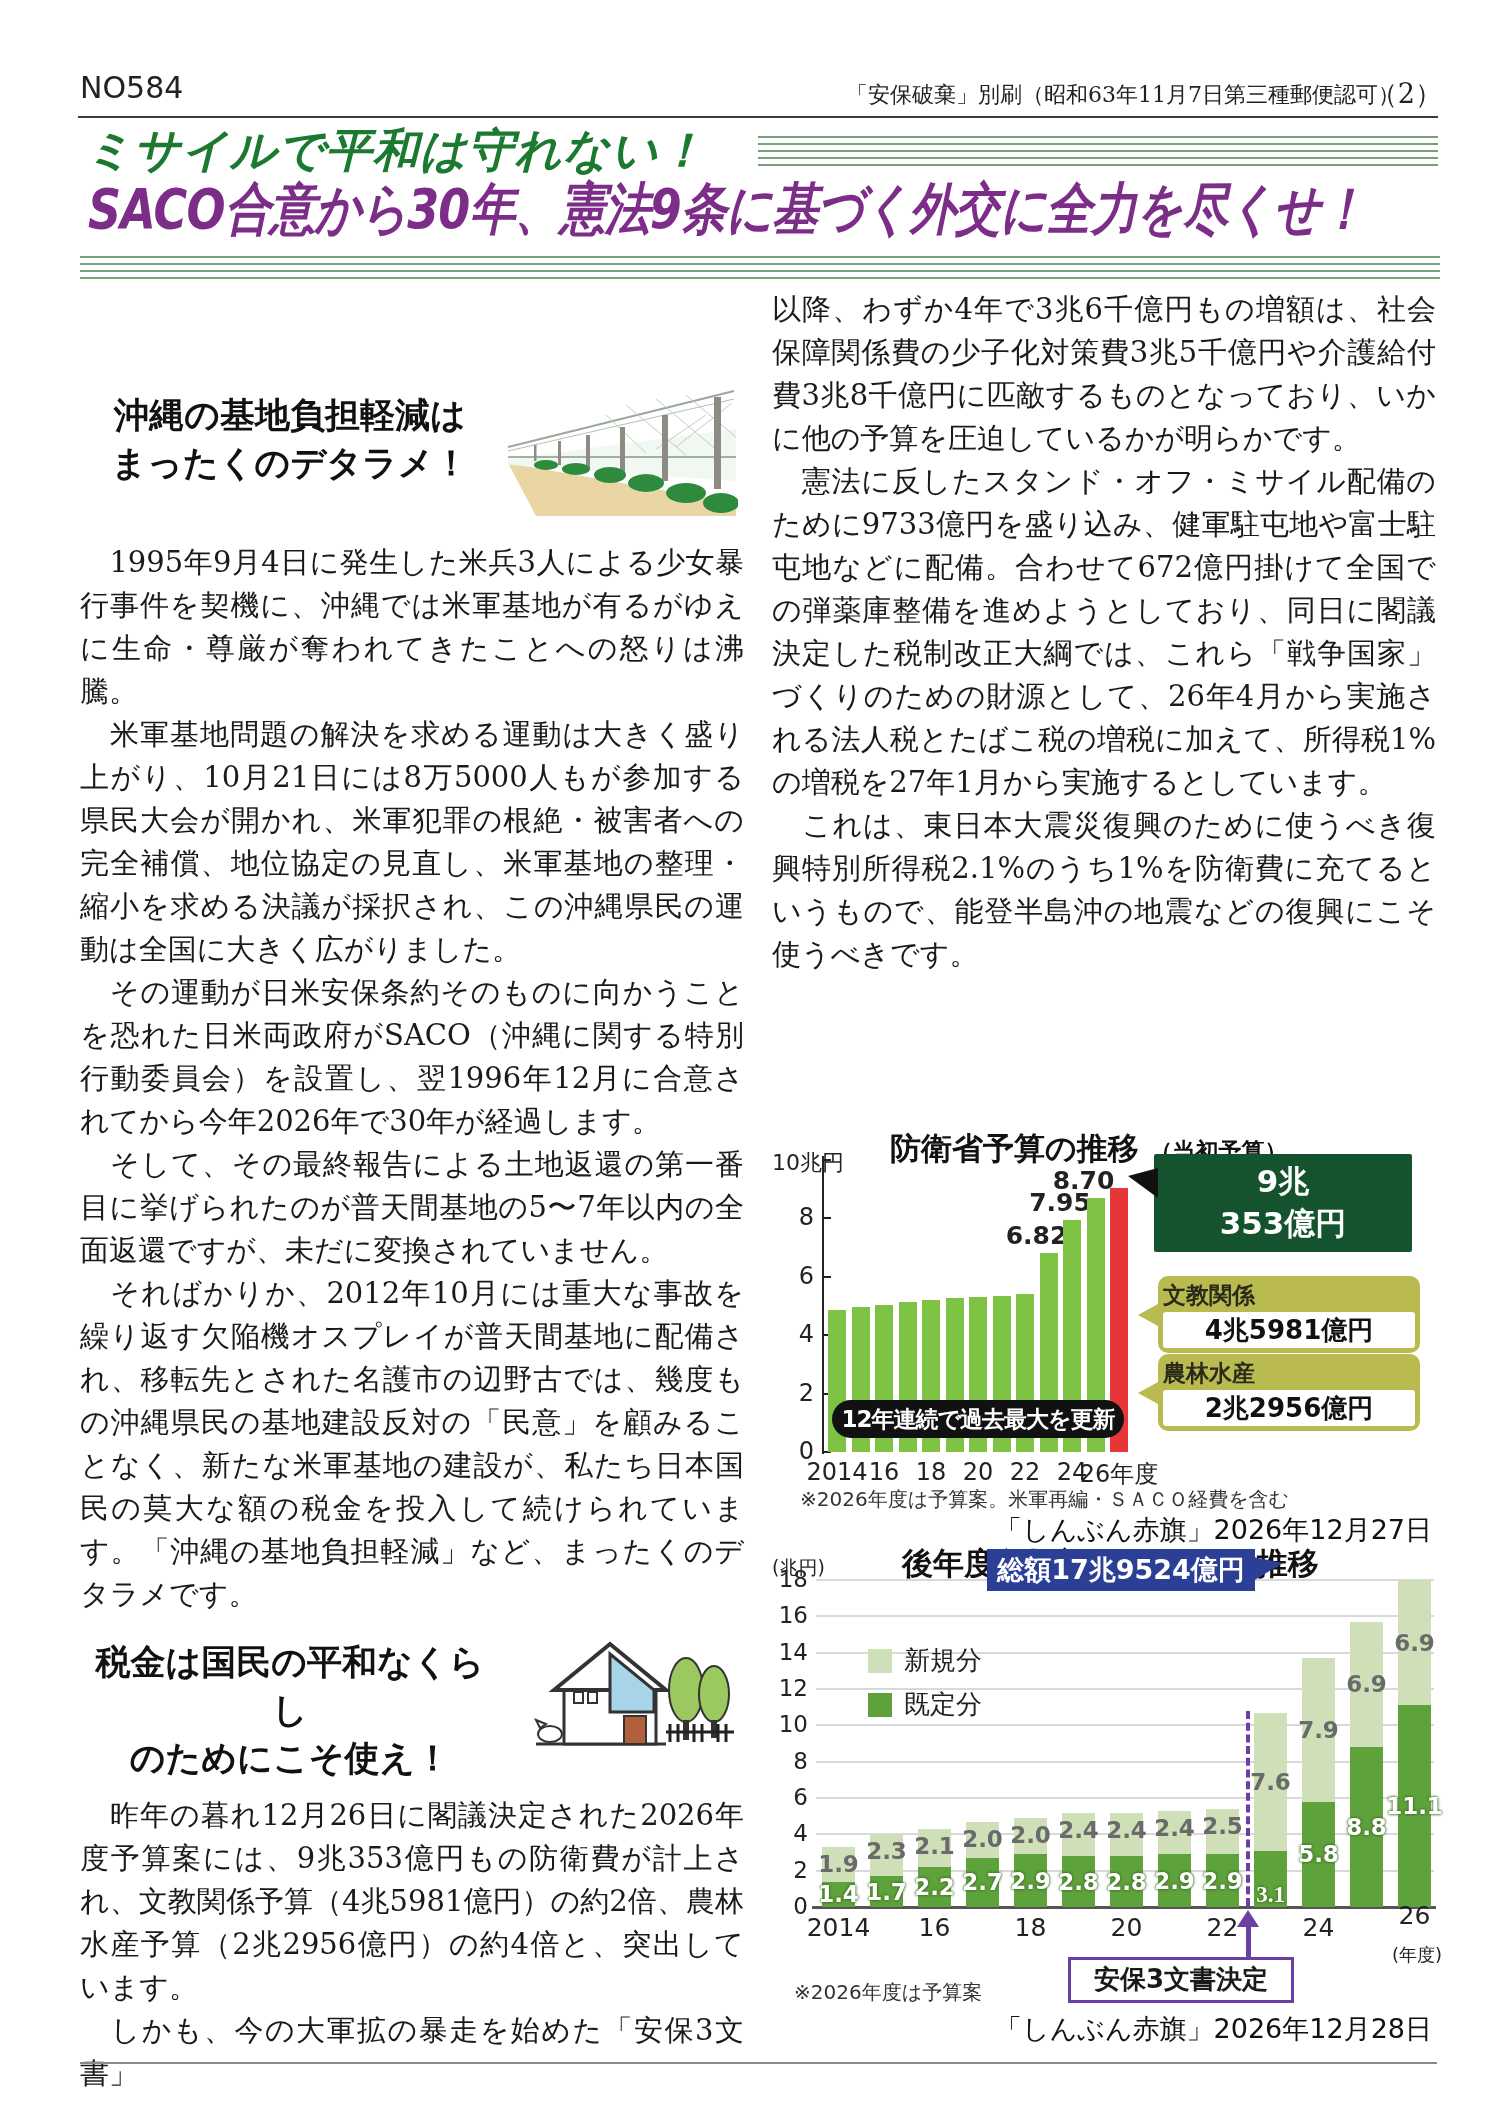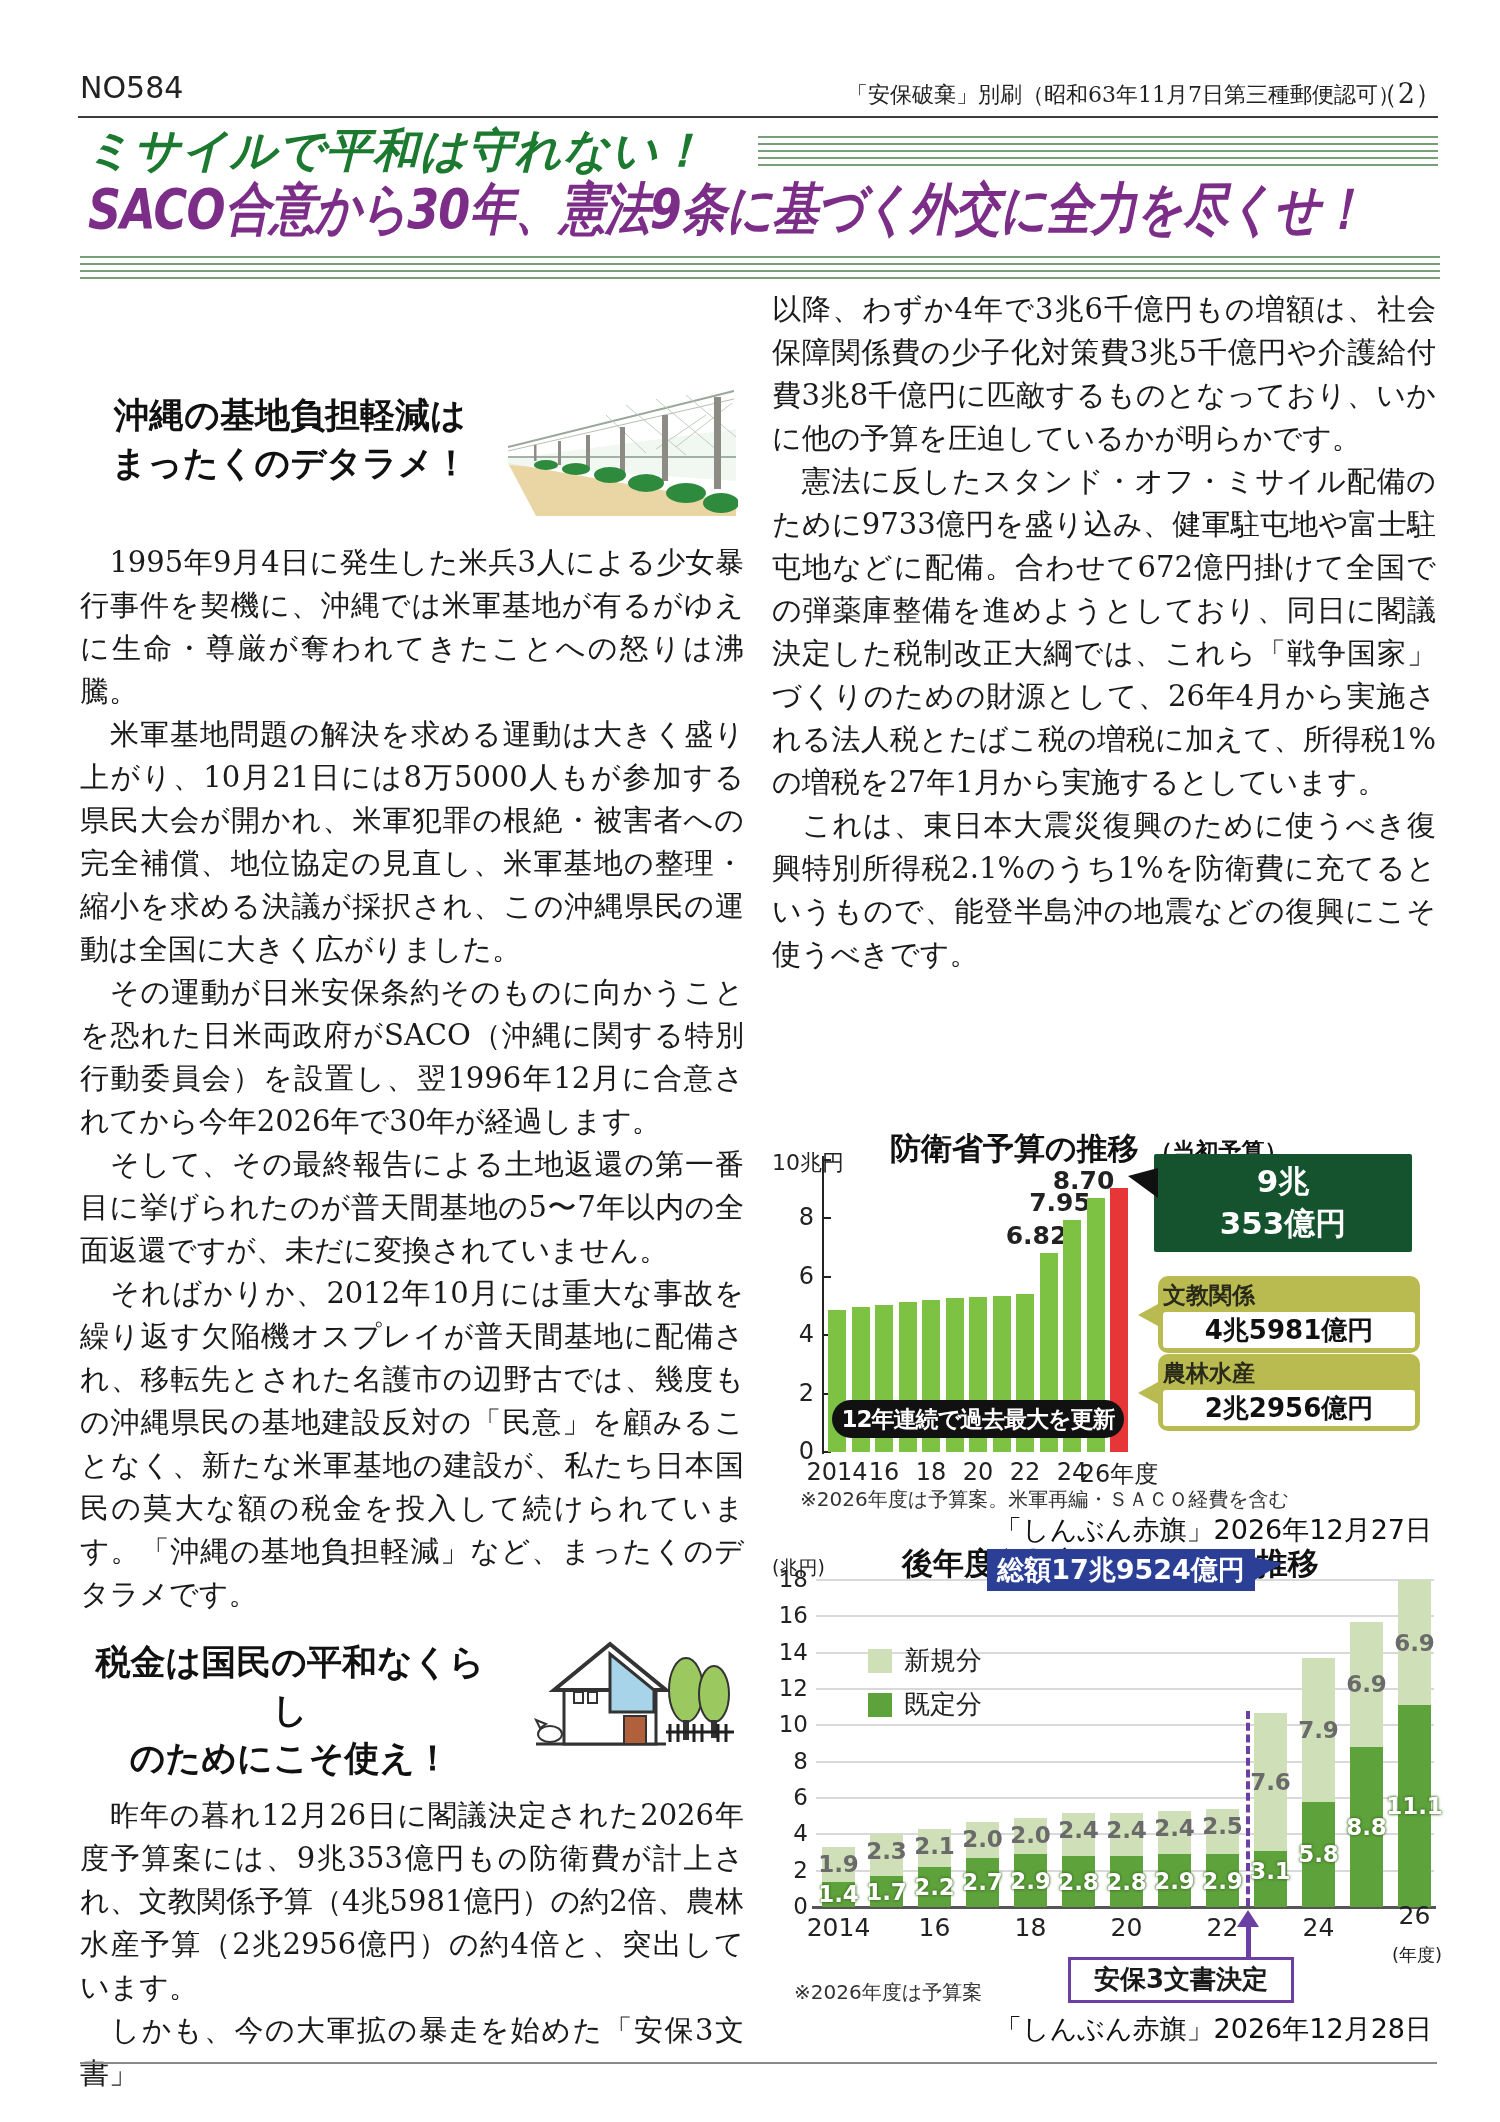--- a/index.html
+++ b/index.html
@@ -305,21 +305,21 @@
         <div class="bar" style="left: 386px; top: 267.699px; width: 33px; height: 43.608px; background: rgb(207, 224, 184);"></div>
         <div class="bar" style="left: 386px; top: 311.307px; width: 33px; height: 52.693px; background: rgb(94, 162, 60);"></div>
         <div class="seglab-dark" style="left: 372.5px; top: 324.654px;">2.9</div>
         <div class="seglab-light" style="left: 372.5px; top: 271.699px;">2.4</div>
         <div class="bar" style="left: 434px; top: 265.882px; width: 33px; height: 45.425px; background: rgb(207, 224, 184);"></div>
         <div class="bar" style="left: 434px; top: 311.307px; width: 33px; height: 52.693px; background: rgb(94, 162, 60);"></div>
         <div class="seglab-dark" style="left: 420.5px; top: 324.654px;">2.9</div>
         <div class="seglab-light" style="left: 420.5px; top: 269.882px;">2.5</div>
         <div class="bar" style="left: 482px; top: 169.581px; width: 33px; height: 138.092px; background: rgb(207, 224, 184);"></div>
         <div class="bar" style="left: 482px; top: 307.673px; width: 33px; height: 56.327px; background: rgb(94, 162, 60);"></div>
-        <div class="seglab-dark" style="left: 468.5px; top: 315px;">3.1</div>
+        <div class="seglab-dark" style="left: 468.5px; top: 339px; font-family: Liberation Serif, serif;">3.1</div>
         <div class="seglab-light" style="left: 468.5px; top: 225.627px;">7.6</div>
         <div class="bar" style="left: 530px; top: 115.071px; width: 33px; height: 143.543px; background: rgb(207, 224, 184);"></div>
         <div class="bar" style="left: 530px; top: 258.614px; width: 33px; height: 105.386px; background: rgb(94, 162, 60);"></div>
         <div class="seglab-dark" style="left: 516.5px; top: 298.307px;">5.8</div>
         <div class="seglab-light" style="left: 516.5px; top: 173.843px;">7.9</div>
         <div class="bar" style="left: 578px; top: 78.731px; width: 33px; height: 125.373px; background: rgb(207, 224, 184);"></div>
         <div class="bar" style="left: 578px; top: 204.104px; width: 33px; height: 159.896px; background: rgb(94, 162, 60);"></div>
         <div class="seglab-dark" style="left: 564.5px; top: 271.052px;">8.8</div>
         <div class="seglab-light" style="left: 564.5px; top: 128.417px;">6.9</div>
         <div class="bar" style="left: 626px; top: 36.94px; width: 33px; height: 125.373px; background: rgb(207, 224, 184);"></div>

